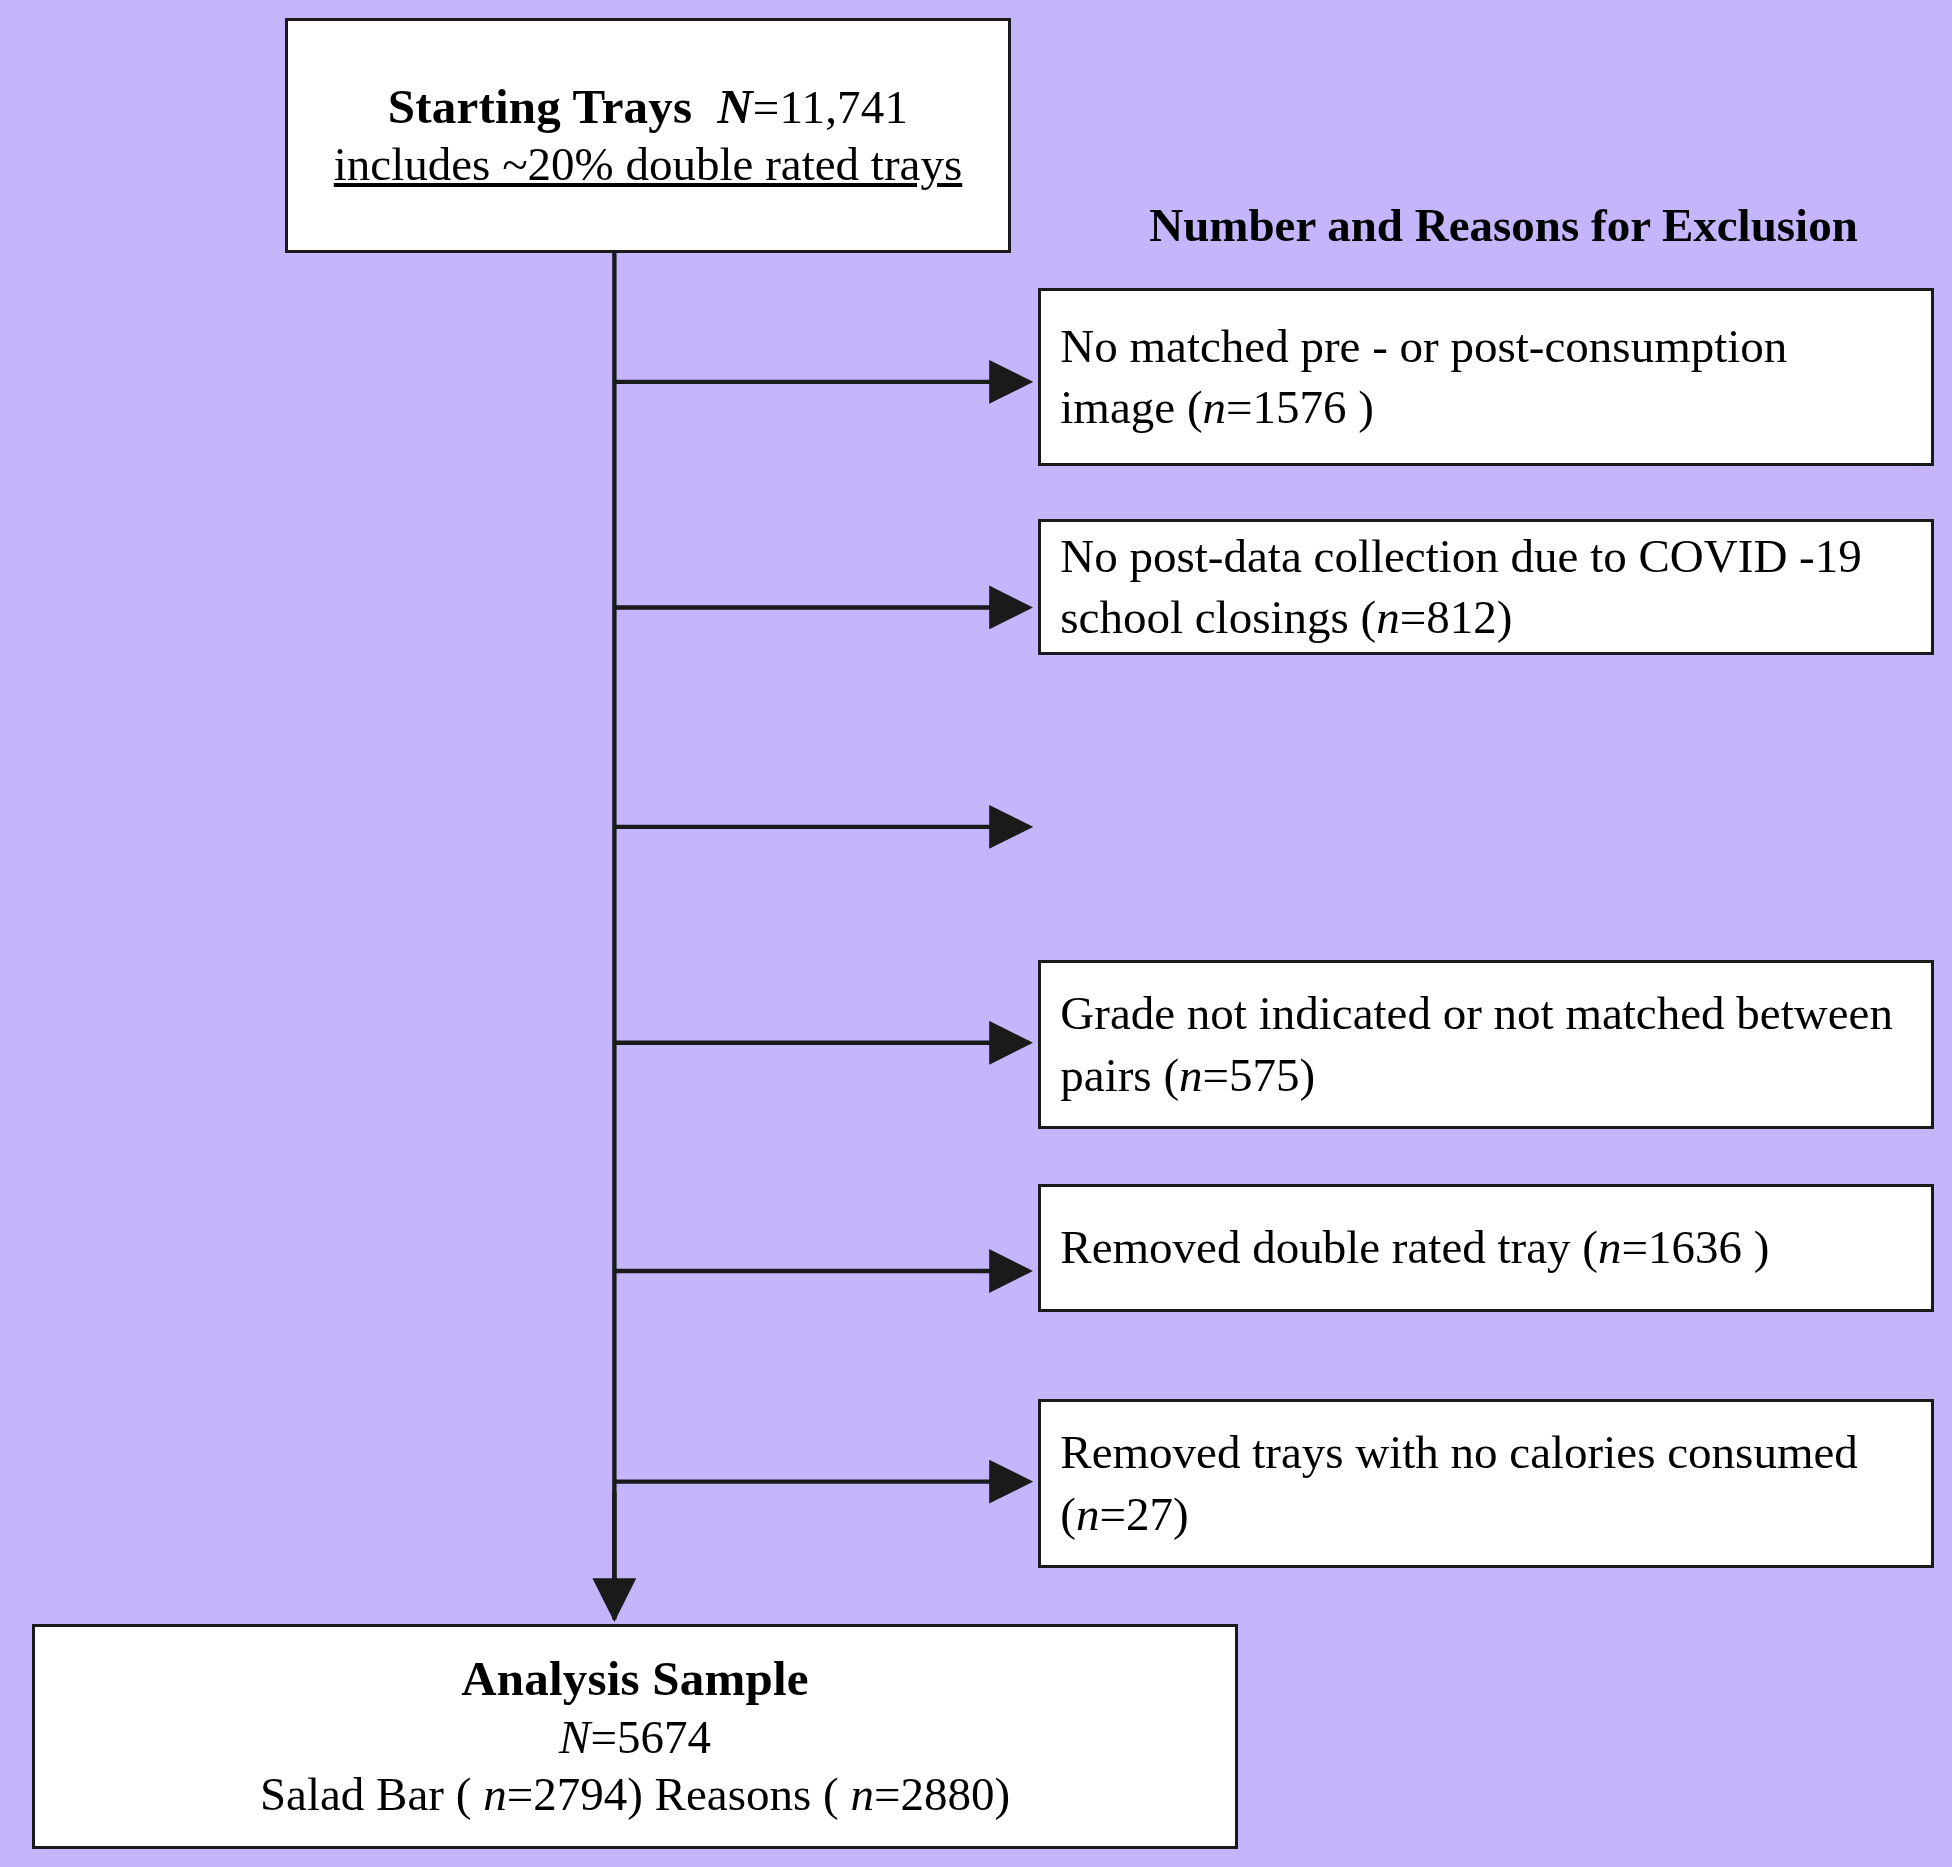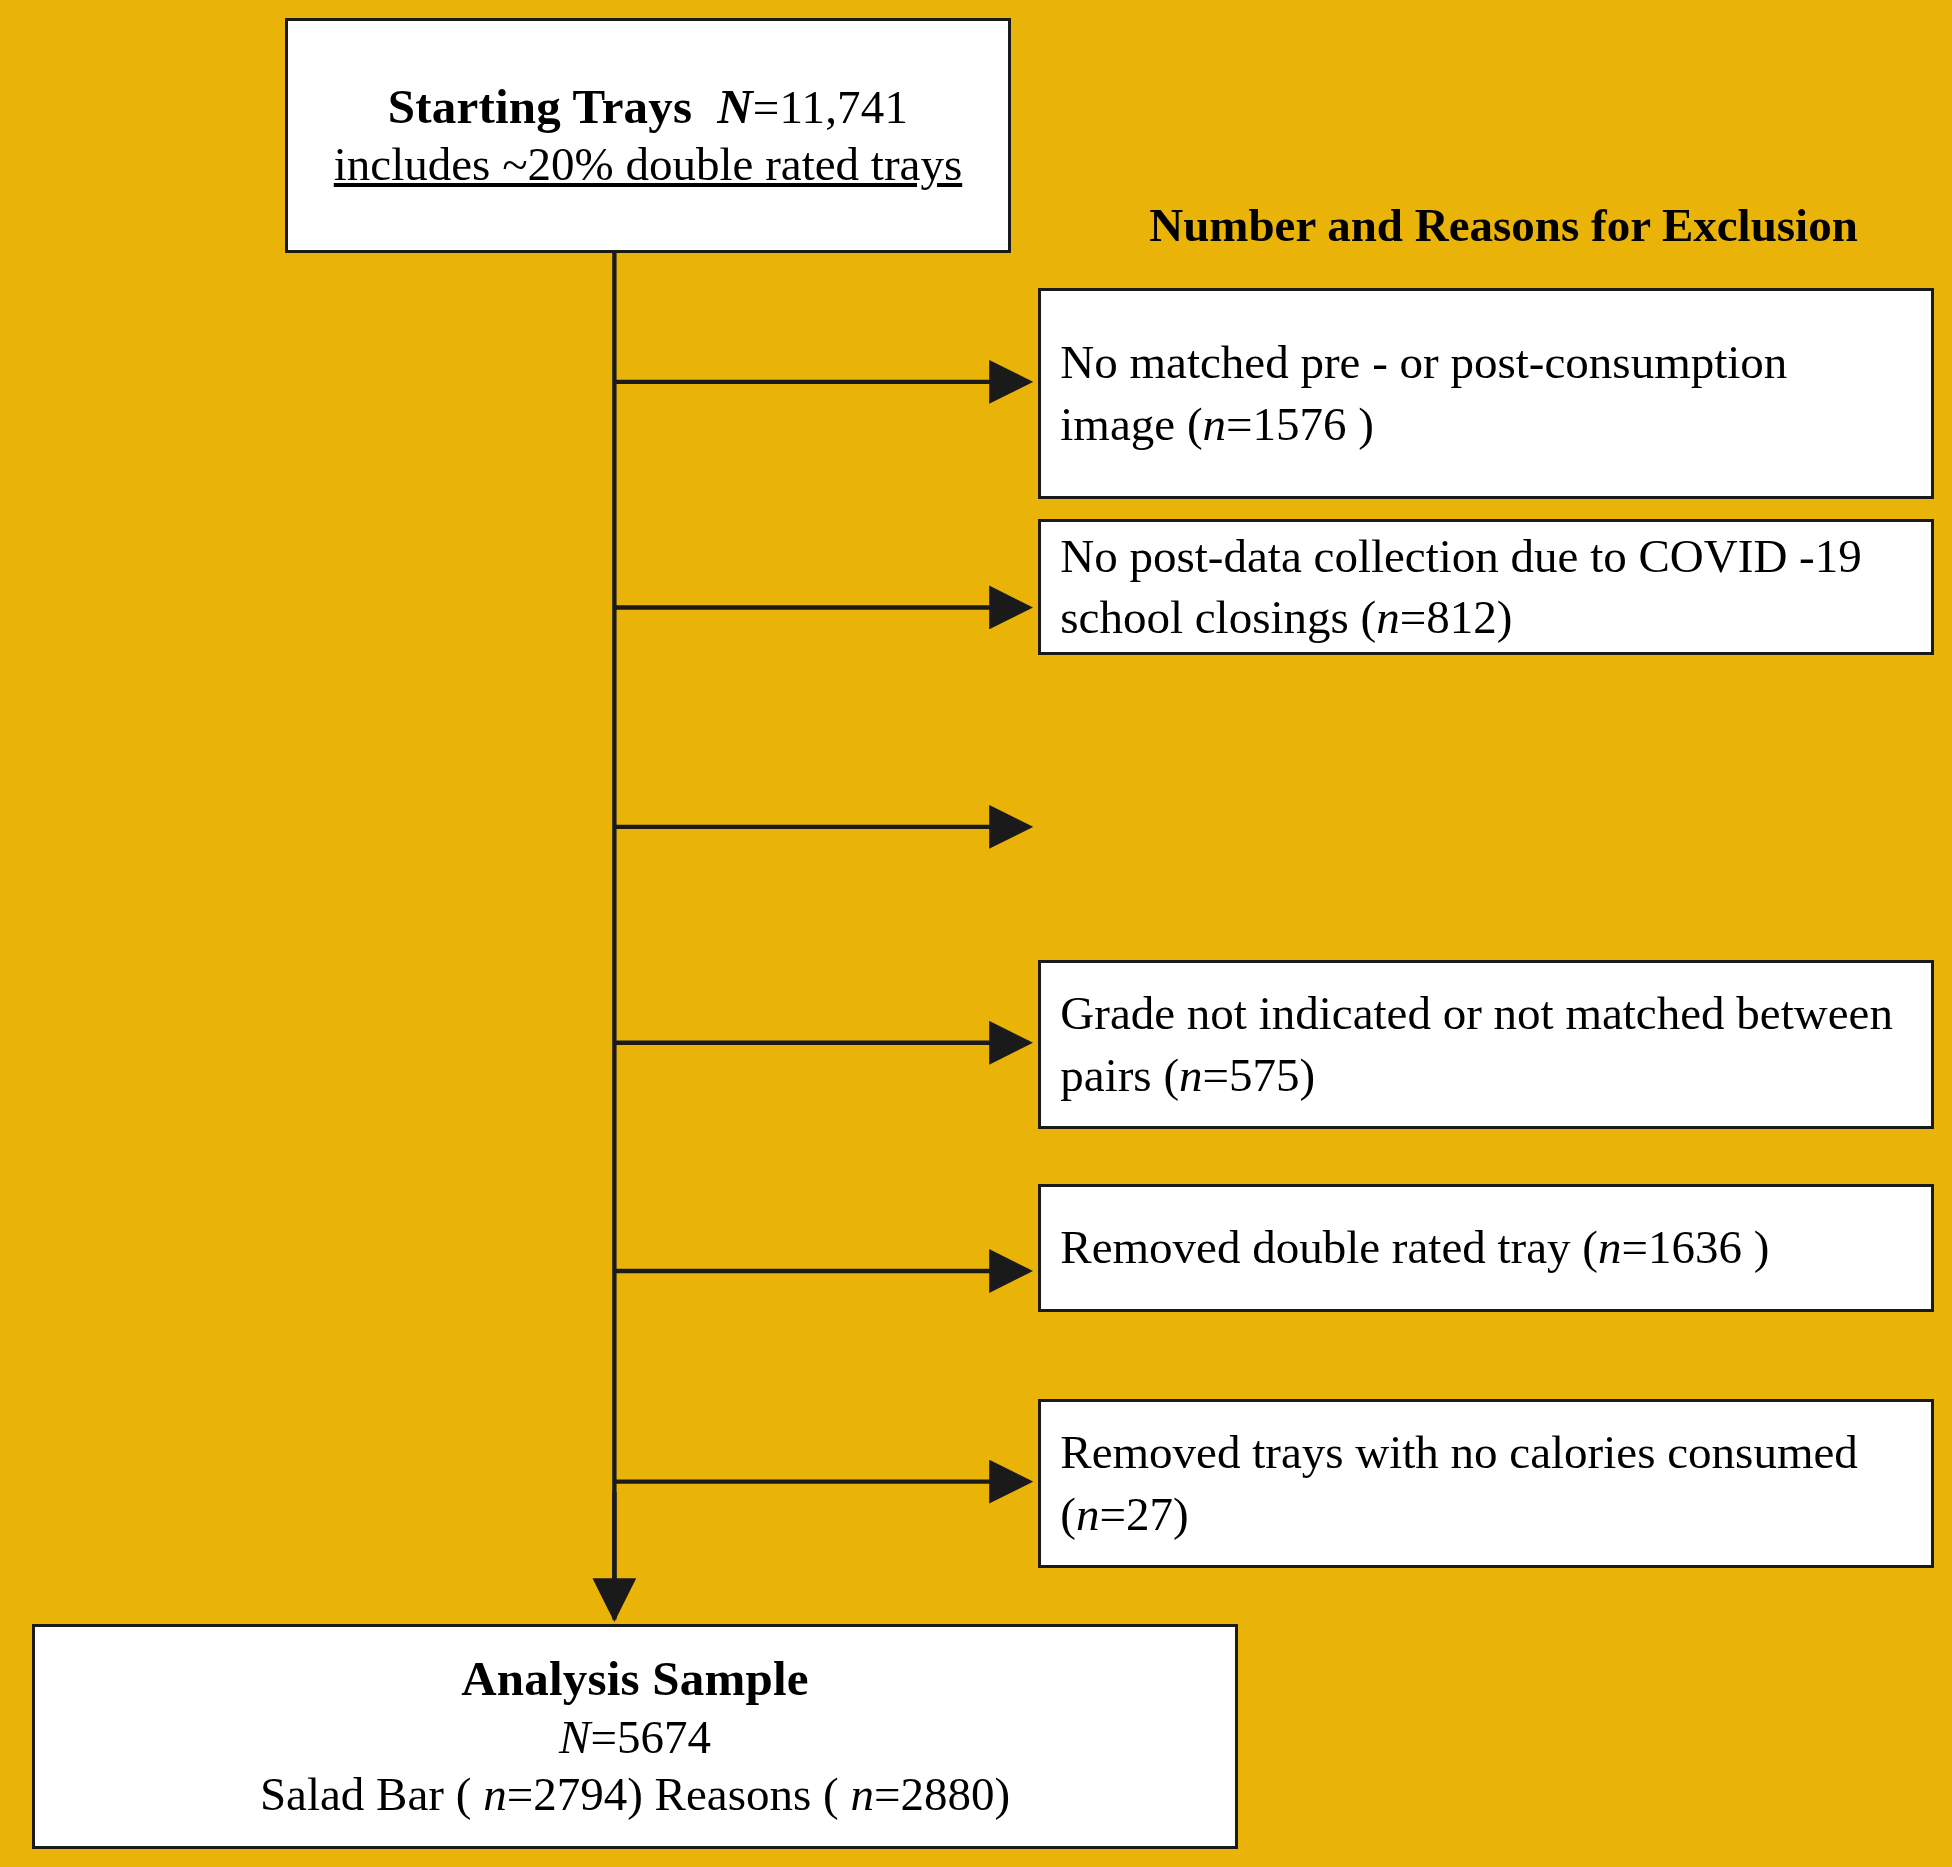--- a/index.html
+++ b/index.html
@@ -8,21 +8,21 @@
     background: #ffffff;
   }
   body {
     font-family: "Liberation Serif", "DejaVu Serif", serif;
     color: #000000;
   }
   #canvas {
     position: relative;
     width: 1952px;
     height: 1867px;
-    background: #eab308;
+    background: #c4b5fd;
     overflow: hidden;
   }
   .box {
     position: absolute;
     box-sizing: border-box;
     border: 3.5px solid #1a1a1a;
     background: #ffffff;
     display: flex;
     flex-direction: column;
     justify-content: center;
@@ -124,21 +124,21 @@
     <line x1="700" y1="1700" x2="700" y2="1843" stroke="#1a1a1a" stroke-width="5" marker-end="url(#arrowD)"></line>
   </svg>
 
   <div class="box box-top">
     <span class="line1 t-title"><span>Starting Trays</span><span>&nbsp;&nbsp;</span><i class="var">N</i><span class="t-body">=11,741</span></span>
     <span class="line2 t-body" style="white-space: normal; max-width: 667px; text-decoration: underline;">includes ~20% double rated trays</span>
   </div>
 
   <div class="t-head">Number and Reasons for Exclusion</div>
 
-  <div class="box box-exclusion" style="top:288px; height:211px;">
+  <div class="box box-exclusion" style="top:288px; height:178px;">
     <span class="t-excl"><span>No matched pre - or post-consumption image (</span><i class="var">n</i><span>=1576</span><span> )</span></span>
   </div>
 
   <div class="box box-exclusion" style="top:519px; height:136px;">
     <span class="t-excl"><span>No post-data collection due to COVID -19 school closings (</span><i class="var">n</i><span>=812</span><span>)</span></span>
   </div>
 
 
   <div class="box box-exclusion" style="top:960px; height:169px;">
     <span class="t-excl"><span>Grade not indicated or not matched between pairs (</span><i class="var">n</i><span>=575</span><span>)</span></span>

